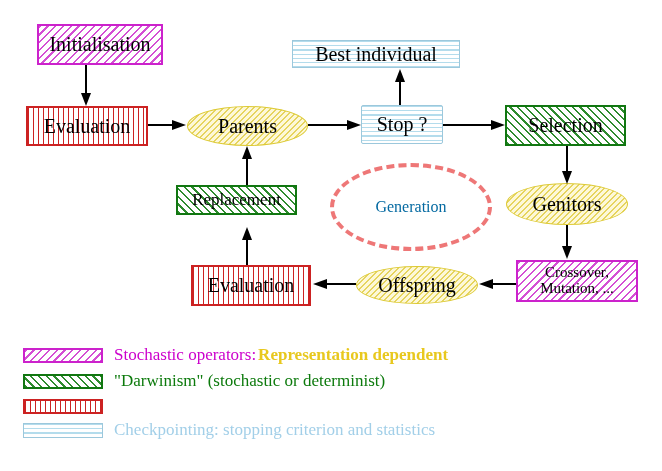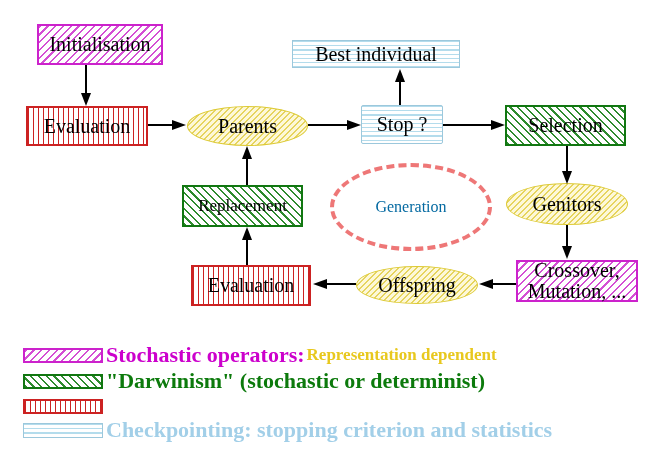--- a/index.html
+++ b/index.html
@@ -46,21 +46,21 @@
   
   .aline { position:absolute; background:#000; }
   .ah { position:absolute; width:0; height:0; }
   .ah-up    { border-left:5px solid transparent; border-right:5px solid transparent; border-bottom:13px solid #000; }
   .ah-down  { border-left:5px solid transparent; border-right:5px solid transparent; border-top:13px solid #000; }
   .ah-left  { border-top:5px solid transparent; border-bottom:5px solid transparent; border-right:14px solid #000; }
   .ah-right { border-top:5px solid transparent; border-bottom:5px solid transparent; border-left:14px solid #000; }
   
   .legend-row { position:absolute; left:23px; display:flex; align-items:center; height:20px; }
   .swatch { width:80px; height:15px; box-sizing:border-box; flex:0 0 auto; }
-  .legend-text { margin-left:3px; font-size:22px; font-weight:bold; white-space:nowrap; }
+  .legend-text { margin-left:11px; font-size:17px; font-weight:normal; white-space:nowrap; }
   .t-magenta { color:#cc00cc; }
   .t-yellow  { color:#e8c81e; margin-left:2px; font-size:17px; font-weight:bold; }
   .t-green   { color:#0c7a0c; }
   .t-red     { color:#cc1111; }
   .t-cyan    { color:#a2cfe8; }
 </style>
 </head>
 <body>
 
 <div id="canvas">
@@ -70,27 +70,27 @@
   <div class="node stripe-red" style="left:26px; top:106px; width:122px; height:40px;">Evaluation</div>
 
   <div class="node ellipse-yellow" style="left:187px; top:106px; width:121px; height:40px;">Parents</div>
 
   <div class="node stripe-cyan" style="left:292px; top:40px; width:168px; height:28px;">Best individual</div>
 
   <div class="node stripe-cyan" style="left:361px; top:105px; width:82px; height:39px; border-radius:2px;">Stop ?</div>
 
   <div class="node hatch-green" style="left:505px; top:105px; width:121px; height:41px;">Selection</div>
 
-  <div class="node hatch-green" style="left:182px; top:185px; width:121px; height:42px; font-size:17px;">Replacement</div>
+  <div class="node hatch-green" style="left:176px; top:185px; width:121px; height:30px; font-size:17px;">Replacement</div>
 
   <div class="generation-ellipse" style="left:330px; top:163px; width:162px; height:88px;">Generation</div>
 
   <div class="node ellipse-yellow" style="left:506px; top:183px; width:122px; height:42px;">Genitors</div>
 
-  <div class="node hatch-magenta" style="left:516px; top:260px; width:122px; height:42px; font-size:20px;">
+  <div class="node hatch-magenta" style="left:516px; top:260px; width:122px; height:42px; font-size:15px;">
     <div>
       <div>Crossover,</div>
       <div>Mutation, ...</div>
     </div>
   </div>
 
   <div class="node ellipse-yellow" style="left:356px; top:266px; width:122px; height:38px;">Offspring</div>
 
   <div class="node stripe-red" style="left:191px; top:265px; width:120px; height:41px;">Evaluation</div>
 

